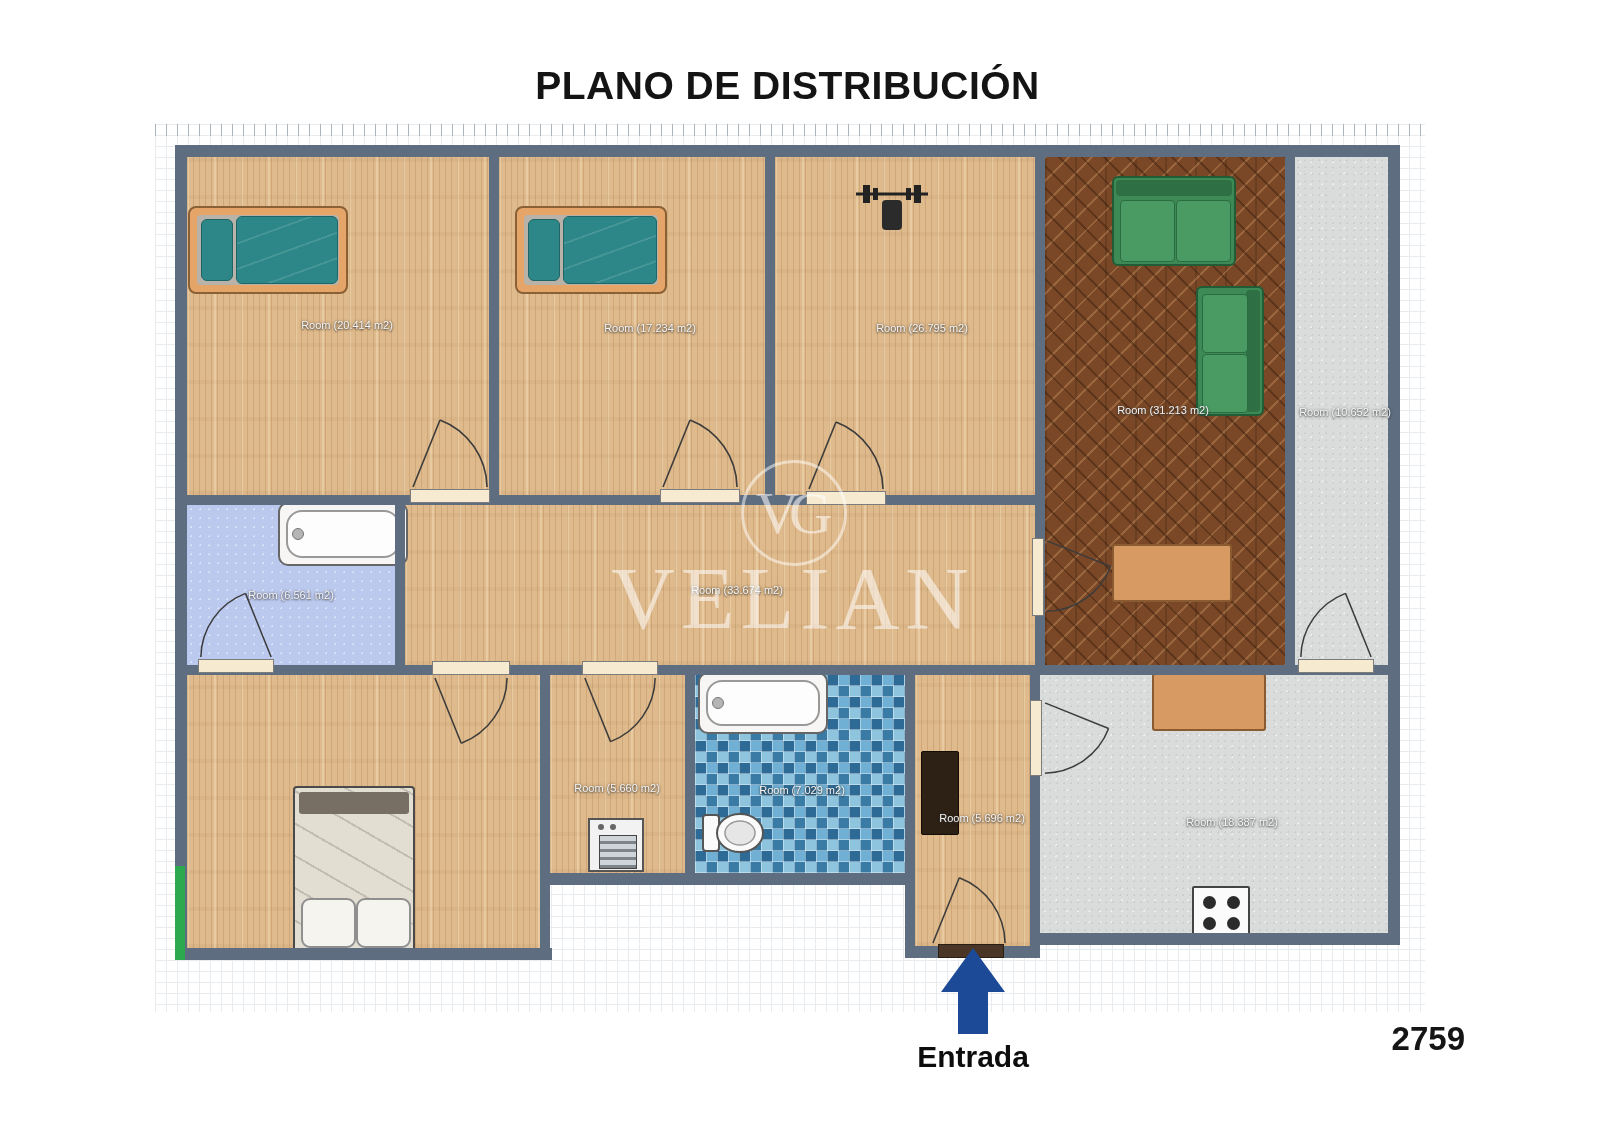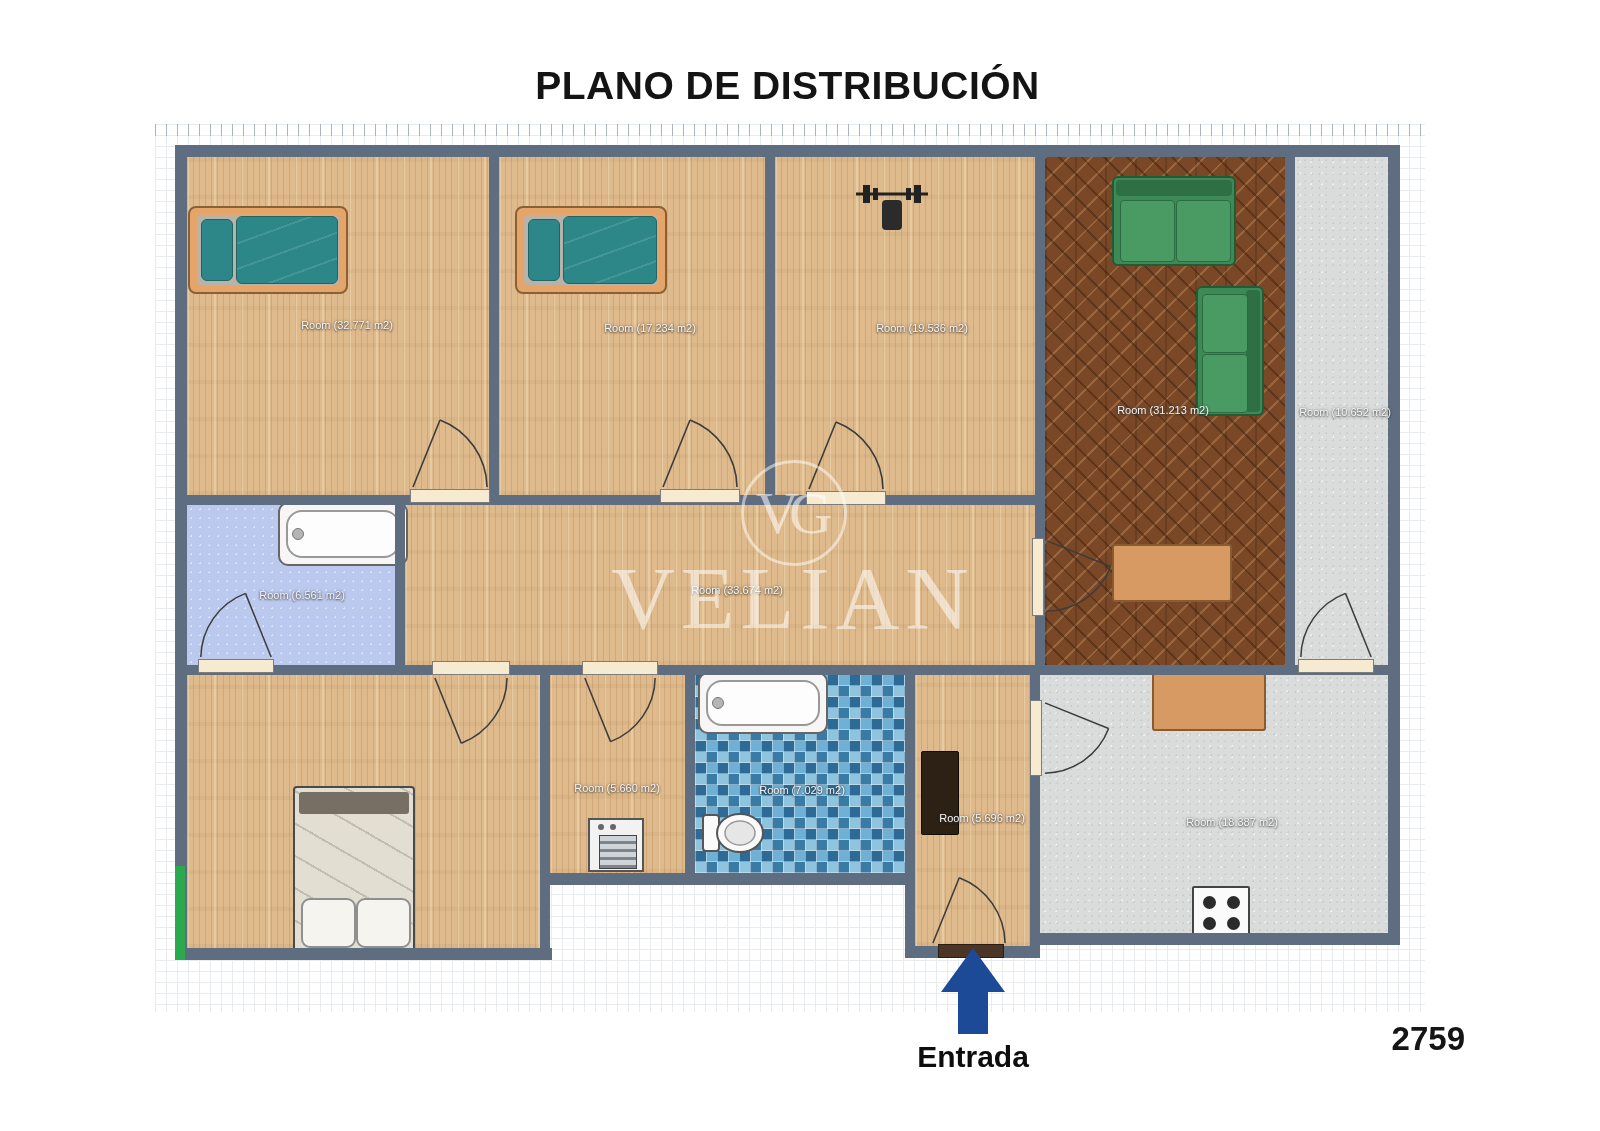--- a/index.html
+++ b/index.html
@@ -303,26 +303,26 @@
 
   <div class="abs furn table" style="left:1152px;top:673px;width:114px;height:58px;"></div>
 
   <div class="abs furn stove" style="left:1192px;top:886px;width:58px;height:52px;">
     <div class="burner" style="left:9px;top:8px;"></div>
     <div class="burner" style="left:33px;top:8px;"></div>
     <div class="burner" style="left:9px;top:29px;"></div>
     <div class="burner" style="left:33px;top:29px;"></div>
   </div>
 
-  <div class="abs room-label" style="left:347px;top:325px;">Room (32.771 m2)</div>
+  <div class="abs room-label" style="left:347px;top:325px;">Room (20.414 m2)</div>
   <div class="abs room-label" style="left:650px;top:328px;">Room (17.234 m2)</div>
-  <div class="abs room-label" style="left:922px;top:328px;">Room (19.536 m2)</div>
+  <div class="abs room-label" style="left:922px;top:328px;">Room (26.795 m2)</div>
   <div class="abs room-label" style="left:1163px;top:410px;">Room (31.213 m2)</div>
   <div class="abs room-label" style="left:1345px;top:412px;">Room (10.652 m2)</div>
-  <div class="abs room-label" style="left:302px;top:595px;">Room (6.561 m2)</div>
+  <div class="abs room-label" style="left:291px;top:595px;">Room (6.561 m2)</div>
   <div class="abs room-label" style="left:737px;top:590px;">Room (33.674 m2)</div>
   <div class="abs room-label" style="left:617px;top:788px;">Room (5.660 m2)</div>
   <div class="abs room-label" style="left:802px;top:790px;">Room (7.029 m2)</div>
   <div class="abs room-label" style="left:982px;top:818px;">Room (5.696 m2)</div>
   <div class="abs room-label" style="left:1232px;top:822px;">Room (18.387 m2)</div>
 
   <div class="abs wm wm-name">VELIAN</div>
   <div class="abs wm wm-circle">VG</div>
 
   <div class="abs arrow-head"></div>

